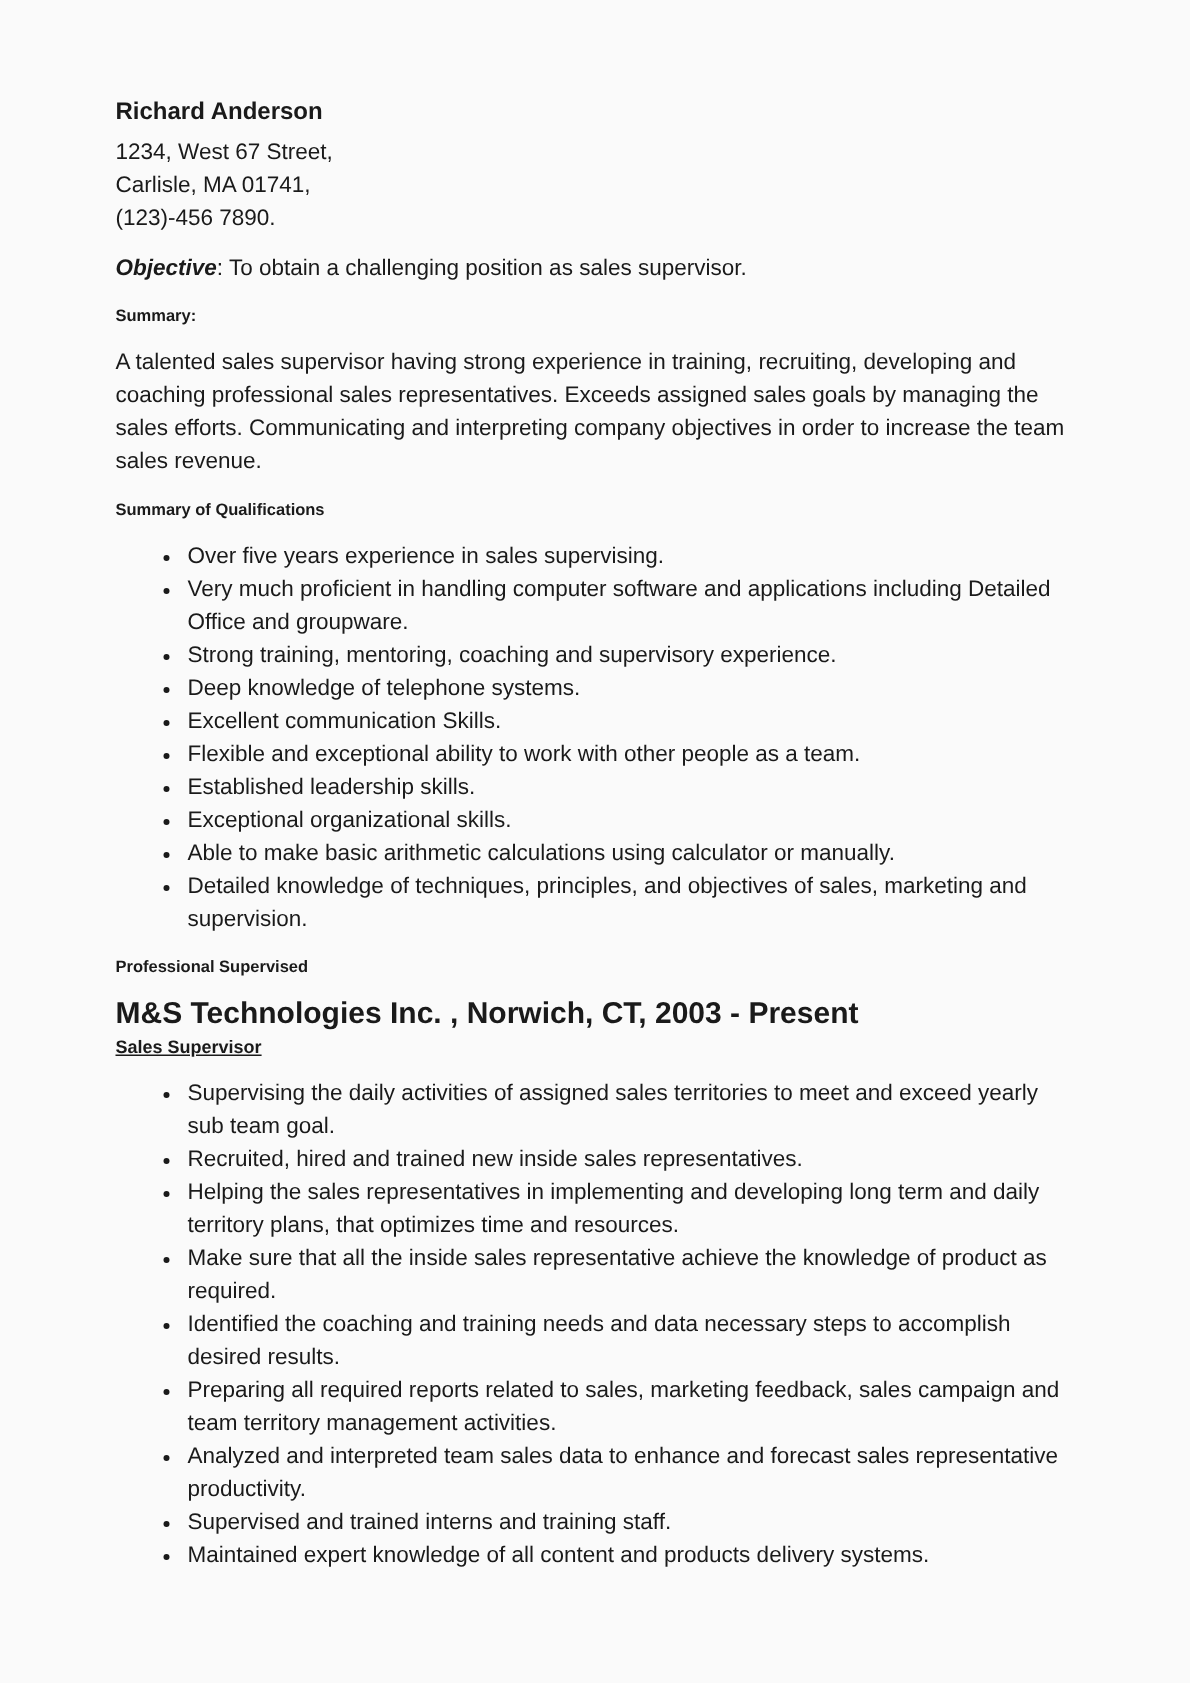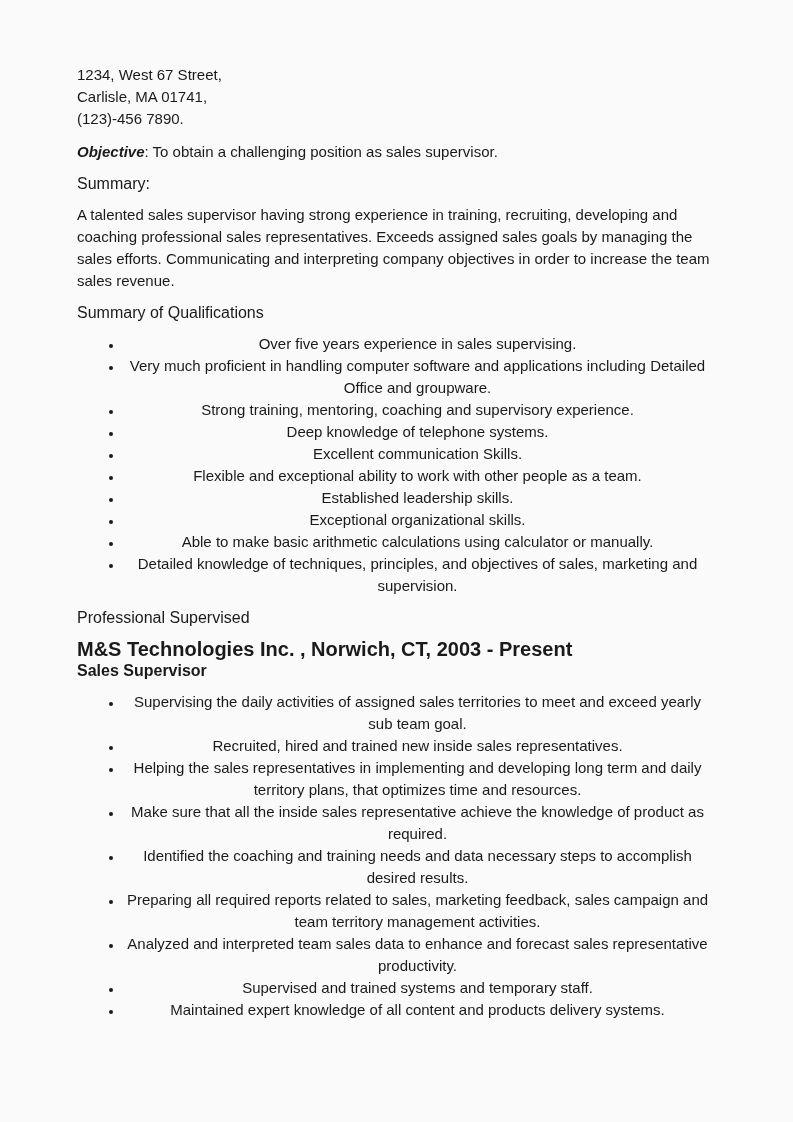--- a/index.html
+++ b/index.html
@@ -23,55 +23,56 @@
   .name {
     font-weight: bold;
     font-size: 16px;
     line-height: 22px;
     margin-bottom: 5px;
   }
   .addr { line-height: 22px; }
   .objective { margin: 11px 0 0; }
   .objective .lbl { font-weight: bold; font-style: italic; }
   h2 {
-    font-size: 16px;
-    font-weight: normal;
+    font-size: 11px;
+    font-weight: bold;
     line-height: 22px;
     margin: 10px 0 0;
   }
   p.para { margin: 9px 0 0; }
   ul {
     margin: 9px 0 0;
     padding: 0 0 0 46px;
     list-style: disc;
-    text-align: center;
   }
   li {
     line-height: 22px;
     padding-left: 2px;
   }
   li::marker { font-size: 12px; }
   .jobline {
     font-weight: bold;
     font-size: 20px;
     line-height: 22px;
     margin-top: 9px;
   }
   .jobrole {
     font-weight: bold;
-    font-size: 16px;
+    font-size: 12px;
     line-height: 22px;
+    text-decoration: underline;
   }
 </style>
 </head>
 <body>
 
 <div class="page">
 
   <div class="header">
+    <div class="name">Richard Anderson</div>
     <div class="addr">1234, West 67 Street,</div>
     <div class="addr">Carlisle, MA 01741,</div>
     <div class="addr">(123)-456 7890.</div>
   </div>
 
   <p class="objective"><span class="lbl">Objective</span><span>: To obtain a challenging position as sales supervisor.</span></p>
 
   <h2>Summary:</h2>
   <p class="para">A talented sales supervisor having strong experience in training, recruiting, developing and coaching professional sales representatives. Exceeds assigned sales goals by managing the sales efforts. Communicating and interpreting company objectives in order to increase the team sales revenue.</p>
 
@@ -93,17 +94,17 @@
   <div class="jobline">M&amp;S Technologies Inc. , Norwich, CT, 2003 - Present</div>
   <div class="jobrole">Sales Supervisor</div>
   <ul>
     <li>Supervising the daily activities of assigned sales territories to meet and exceed yearly sub team goal.</li>
     <li>Recruited, hired and trained new inside sales representatives.</li>
     <li>Helping the sales representatives in implementing and developing long term and daily territory plans, that optimizes time and resources.</li>
     <li>Make sure that all the inside sales representative achieve the knowledge of product as required.</li>
     <li>Identified the coaching and training needs and data necessary steps to accomplish desired results.</li>
     <li>Preparing all required reports related to sales, marketing feedback, sales campaign and team territory management activities.</li>
     <li>Analyzed and interpreted team sales data to enhance and forecast sales representative productivity.</li>
-    <li>Supervised and trained systems and temporary staff.</li>
+    <li>Supervised and trained interns and training staff.</li>
     <li>Maintained expert knowledge of all content and products delivery systems.</li>
   </ul>
 
 </div>
 
 </body></html>

